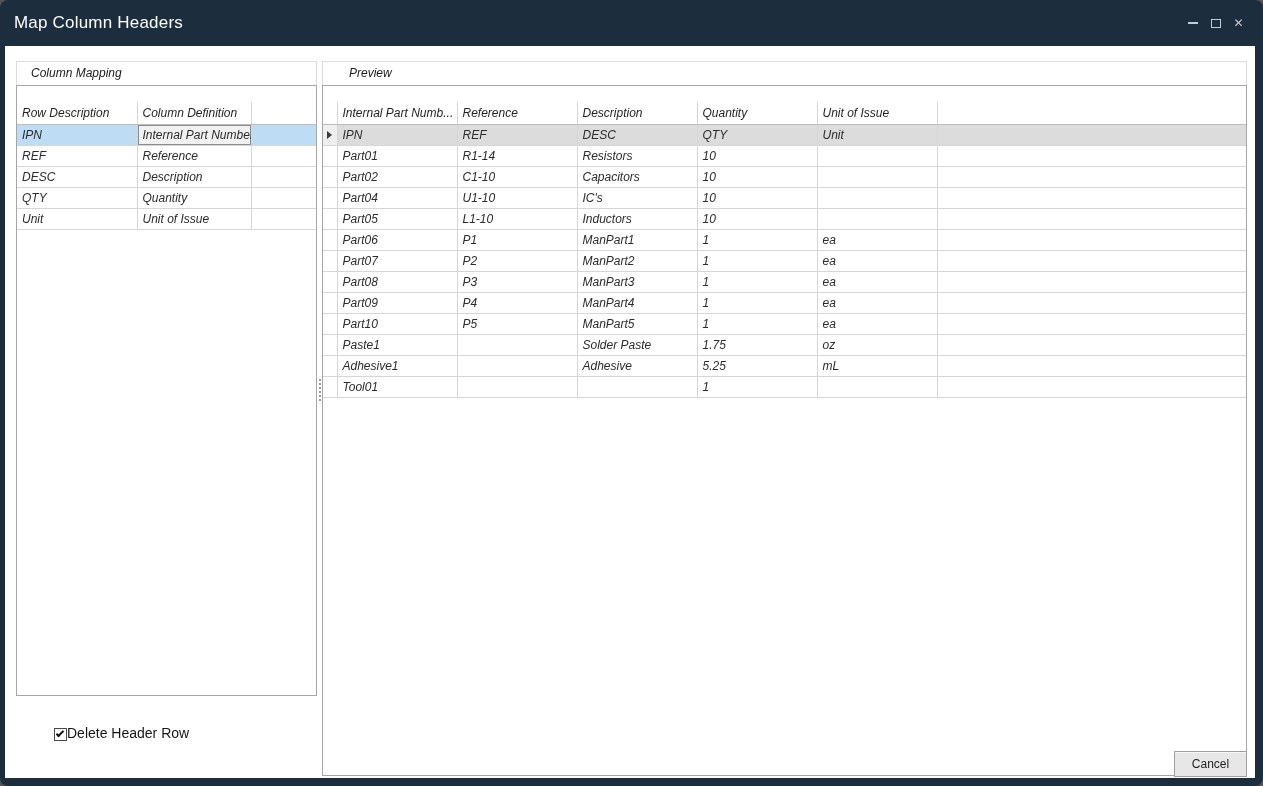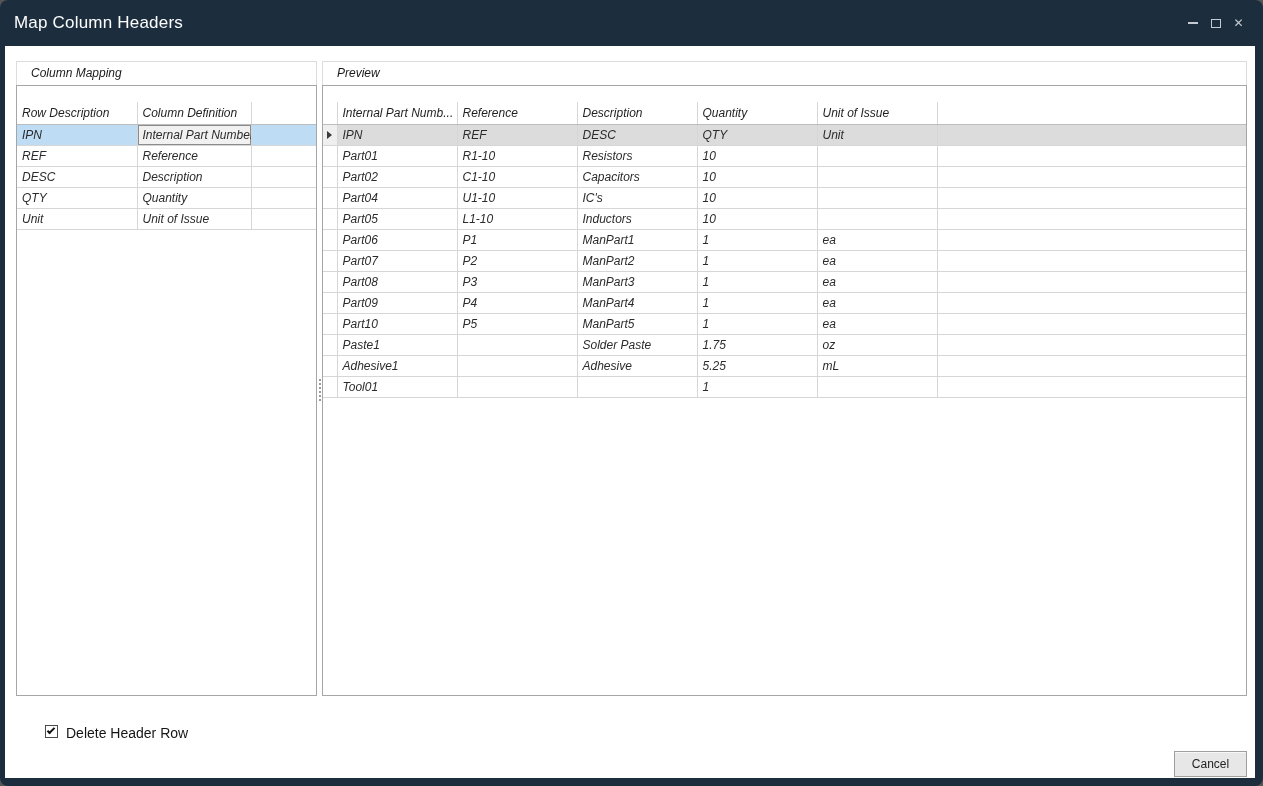--- a/index.html
+++ b/index.html
@@ -19,21 +19,21 @@
   .win-controls{position:absolute;right:16px;top:0;height:46px;display:flex;align-items:center;gap:6px;}
   .win-btn{width:17px;height:20px;display:flex;align-items:center;justify-content:center;cursor:pointer;}
   .glyph-min{width:10px;height:2px;background:#c5cbd1;}
   .glyph-max{width:10px;height:9px;border:1px solid #c5cbd1;}
   .glyph-close{color:#c5cbd1;font-size:12px;line-height:12px;}
 
   .content{position:absolute;left:5px;top:46px;width:1250px;height:732px;background:#fff;}
 
   .groupbox{position:absolute;border:1px solid #dcdcdc;background:#fff;font-style:italic;}
   #mapping-box{left:11px;top:15px;width:301px;height:635px;}
-  #preview-box{left:317px;top:15px;width:925px;height:635px;}
+  #preview-box{left:317px;top:15px;width:925px;height:715px;padding-left:12px;}
   .groupbox-title{height:22px;line-height:23px;padding-left:14px;font-size:12px;color:#1a1a1a;}
   .grid{position:absolute;top:23px;left:-1px;right:-1px;bottom:-1px;border:1px solid var(--grid-border);
         background:#fff;overflow:hidden;}
   table{border-collapse:collapse;table-layout:fixed;width:100%;font-size:12px;color:#2b2b2b;margin-top:16px;}
   th,td{border-right:1px solid var(--grid-line);border-bottom:1px solid var(--grid-line);
         padding:0 2px 0 5px;height:20px;line-height:20px;font-weight:normal;text-align:left;
         white-space:nowrap;overflow:hidden;}
   th{height:22px;line-height:22px;border-bottom:1px solid #bdbdbd;background:#fff;color:#1f1f1f;}
   th:last-child,td:last-child{border-right:none;}
   td.rowhdr,th.rowhdr{padding:0;background:#fff;}
@@ -41,21 +41,21 @@
   tr.sel-blue td.current-cell{background:var(--current-cell-bg);box-shadow:inset 0 0 0 1px #8c8c8c;}
   tr.sel-gray td{background:var(--selected-row-gray);}
   tr.sel-gray td.rowhdr{background:#efefef;}
   .row-arrow{display:inline-block;width:0;height:0;border-left:5px solid #3a3a3a;
              border-top:4px solid transparent;border-bottom:4px solid transparent;margin:6px 0 0 4px;}
 
   .splitter{position:absolute;left:312px;top:38px;width:5px;height:611px;display:flex;flex-direction:column;
             align-items:center;justify-content:center;gap:2px;cursor:col-resize;}
   .splitter i{display:block;width:2px;height:2px;background:#9a9a9a;}
 
-  .checkbox-row{position:absolute;left:40px;top:679px;display:flex;align-items:flex-start;gap:8px;cursor:pointer;}
+  .checkbox-row{position:absolute;left:49px;top:679px;display:flex;align-items:flex-end;cursor:pointer;}
   .checkbox-box{position:relative;width:13px;height:13px;border:1px solid #4a4a4a;background:#fff;}
   .checkmark{position:absolute;left:1px;top:2px;width:8px;height:4px;border-left:2px solid #101010;
              border-bottom:2px solid #101010;transform:rotate(-45deg);}
   .checkbox-label{font-size:14px;color:#151515;}
 
   .btn{position:absolute;top:705px;width:73px;height:26px;background:#e7e7e7;border:1px solid #9f9f9f;
        box-shadow:inset 0 1px 0 #f7f7f7;font-family:"Liberation Sans",sans-serif;font-size:12px;
        color:#222;text-align:center;cursor:pointer;}
   #ok-btn{left:1083px;margin-top:44px;}
   #cancel-btn{left:1169px;}
@@ -167,21 +167,21 @@
                 <td>IPN</td>
                 <td>REF</td>
                 <td>DESC</td>
                 <td>QTY</td>
                 <td>Unit</td>
                 <td></td>
               </tr>
               <tr class="">
                 <td class="rowhdr"></td>
                 <td>Part01</td>
-                <td>R1-10</td>
+                <td>R1-14</td>
                 <td>Resistors</td>
                 <td>10</td>
                 <td></td>
                 <td></td>
               </tr>
               <tr class="">
                 <td class="rowhdr"></td>
                 <td>Part02</td>
                 <td>C1-10</td>
                 <td>Capacitors</td>

